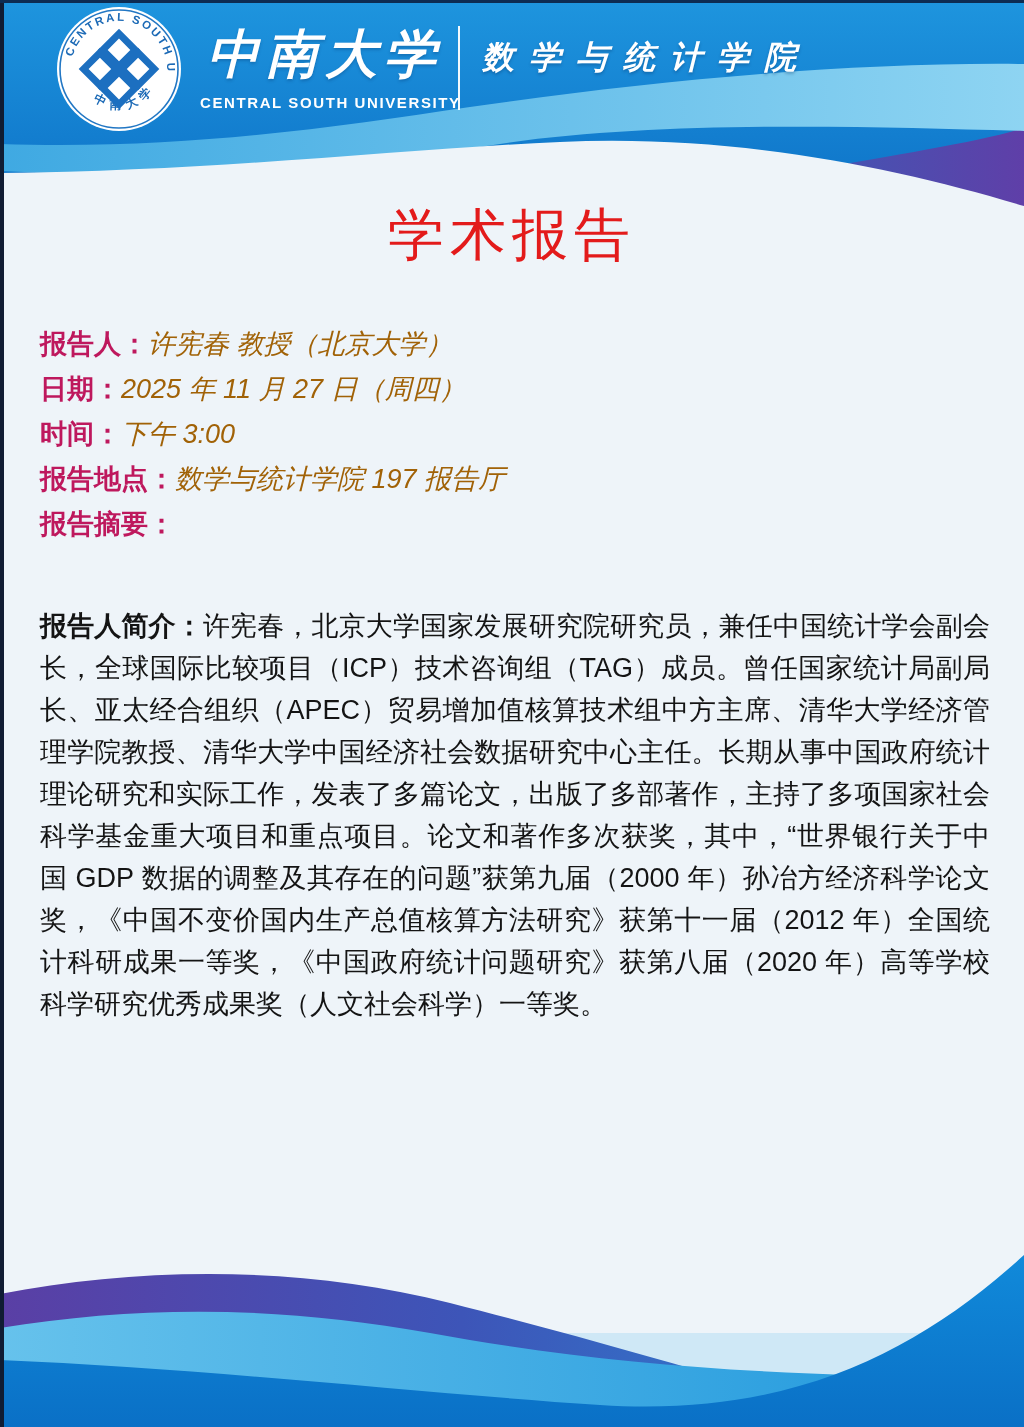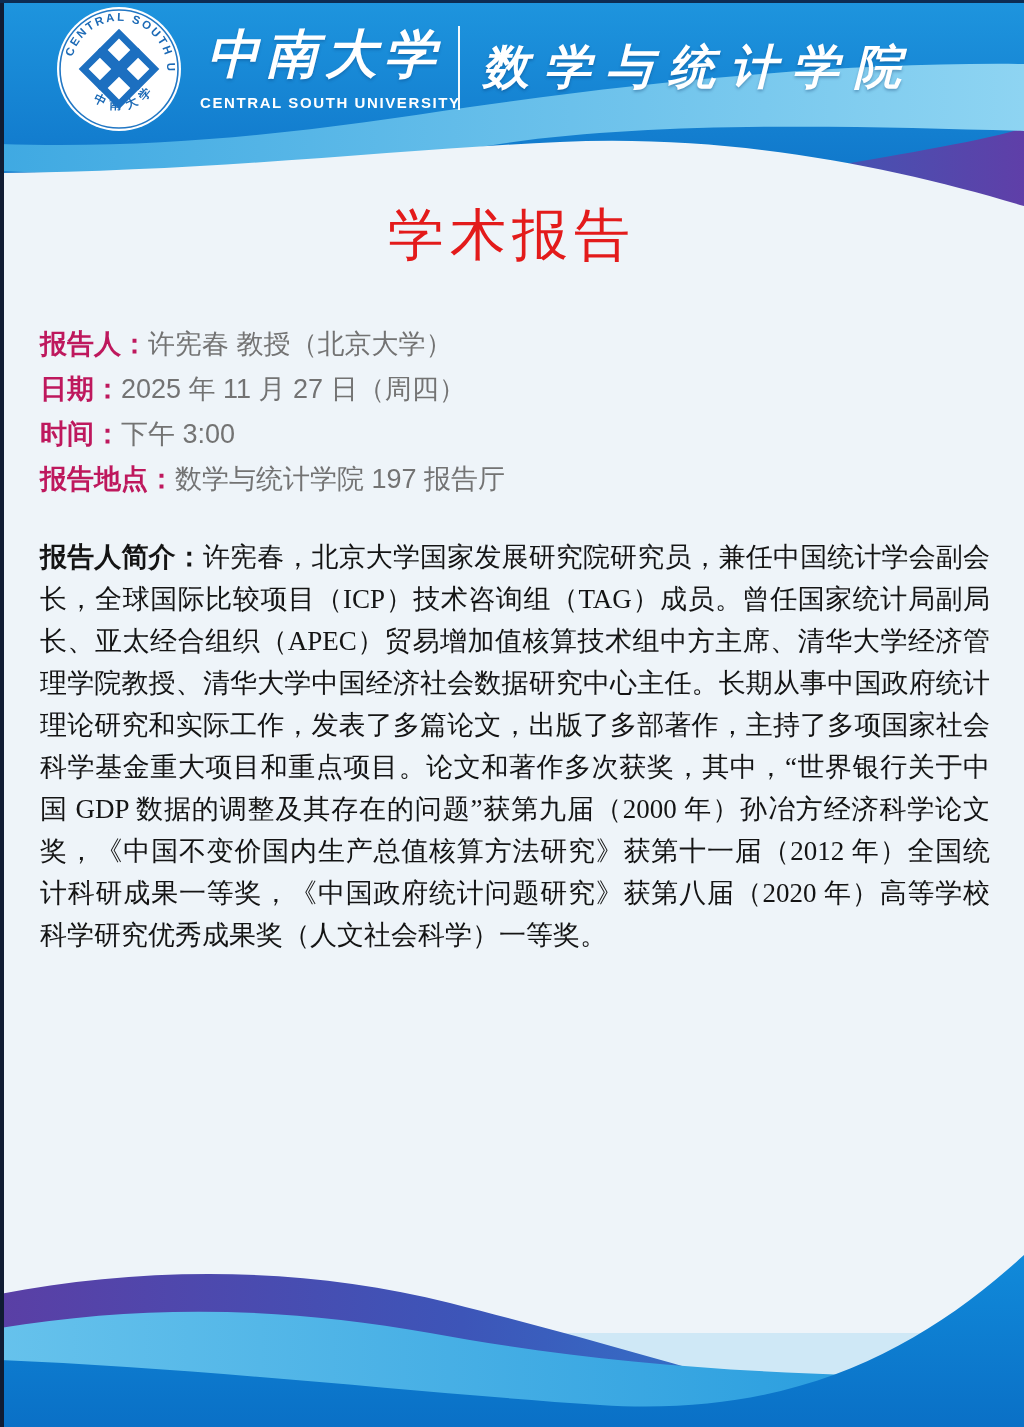--- a/index.html
+++ b/index.html
@@ -23,40 +23,40 @@
     font-size:52px;font-weight:bold;color:#fff;letter-spacing:7px;
     font-style:italic;text-shadow:0 2px 3px rgba(0,40,90,.25);white-space:nowrap;
   }
   .uni-en{
     margin-top:4px;font-size:15px;font-weight:bold;color:#fff;
     letter-spacing:1.6px;white-space:nowrap;
   }
   .hdr-divider{position:absolute;left:458px;top:26px;width:2px;height:84px;background:#fff;opacity:.95;}
   .school-cn{
     position:absolute;left:482px;top:36px;width:470px;
-    font-size:47px;font-weight:bold;color:#fff;letter-spacing:15px;
+    font-size:32px;font-weight:bold;color:#fff;letter-spacing:15px;
     font-style:italic;text-shadow:0 2px 3px rgba(0,40,90,.3);white-space:nowrap;
   }
 
   .page-title{
     position:absolute;top:198px;left:0;width:100%;z-index:6;
     text-align:center;font-size:56px;font-weight:normal;color:#e31b1b;
     letter-spacing:6px;
   }
 
   .content{
     position:absolute;top:322px;left:40px;width:950px;z-index:6;
     font-size:27px;line-height:42px;
   }
   .detail-row{line-height:45px;white-space:nowrap;}
   .detail-label{font-weight:bold;color:#be185d;}
-  .detail-value{color:#737373;}
+  .detail-value{color:#a16207;font-style:italic;}
   .para{margin:0;text-align:justify;color:#141414;}
   .abstract-para{text-indent:2em;margin-top:2px;}
-  .bio-para{margin-top:34px;font-family:Liberation Serif, serif;}
+  .bio-para{margin-top:58px;}
   .bio-label{font-weight:bold;}
 
   .bottom-svg{position:absolute;bottom:0;left:0;z-index:3;}
 </style>
 </head>
 <body>
 
 <div class="poster">
 
   <svg class="hdr-svg" width="1024" height="235" viewBox="0 0 1024 235" aria-hidden="true">
@@ -130,20 +130,23 @@
     </div>
     <div class="detail-row">
       <span class="detail-label">日期：</span><span class="detail-value">2025 年 11 月 27 日（周四）</span>
     </div>
     <div class="detail-row">
       <span class="detail-label">时间：</span><span class="detail-value">下午 3:00</span>
     </div>
     <div class="detail-row">
       <span class="detail-label">报告地点：</span><span class="detail-value">数学与统计学院 197 报告厅</span>
     </div>
+    <div class="detail-row">
+      <span class="detail-label">报告摘要：</span>
+    </div>
 
 
     <p class="para bio-para"><b class="bio-label">报告人简介：</b><span>许宪春，北京大学国家发展研究院研究员，兼任中国统计学会副会长，全球国际比较项目（ICP）技术咨询组（TAG）成员。曾任国家统计局副局长、亚太经合组织（APEC）贸易增加值核算技术组中方主席、清华大学经济管理学院教授、清华大学中国经济社会数据研究中心主任。长期从事中国政府统计理论研究和实际工作，发表了多篇论文，出版了多部著作，主持了多项国家社会科学基金重大项目和重点项目。论文和著作多次获奖，其中，“世界银行关于中国 GDP 数据的调整及其存在的问题”获第九届（2000 年）孙冶方经济科学论文奖，《中国不变价国内生产总值核算方法研究》获第十一届（2012 年）全国统计科研成果一等奖，《中国政府统计问题研究》获第八届（2020 年）高等学校科学研究优秀成果奖（人文社会科学）一等奖。</span></p>
   </div>
 
   <svg class="bottom-svg" width="1024" height="200" viewBox="0 0 1024 200" aria-hidden="true">
     <defs>
       <linearGradient id="gBotPurp" x1="0" y1="0" x2="1" y2="0">
         <stop offset="0" stop-color="#5a3fa5"></stop>
         <stop offset="0.55" stop-color="#3d55b8"></stop>

